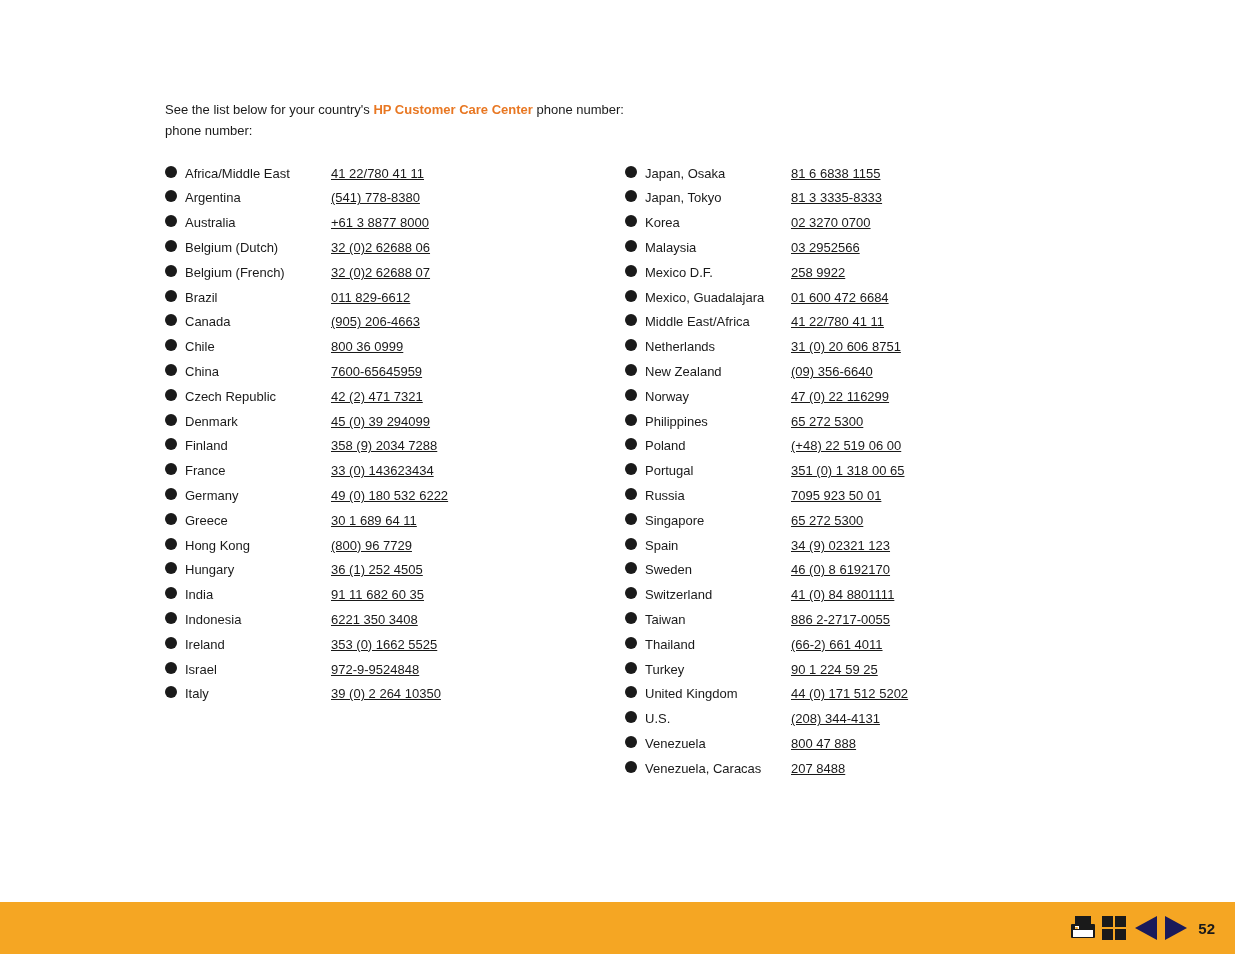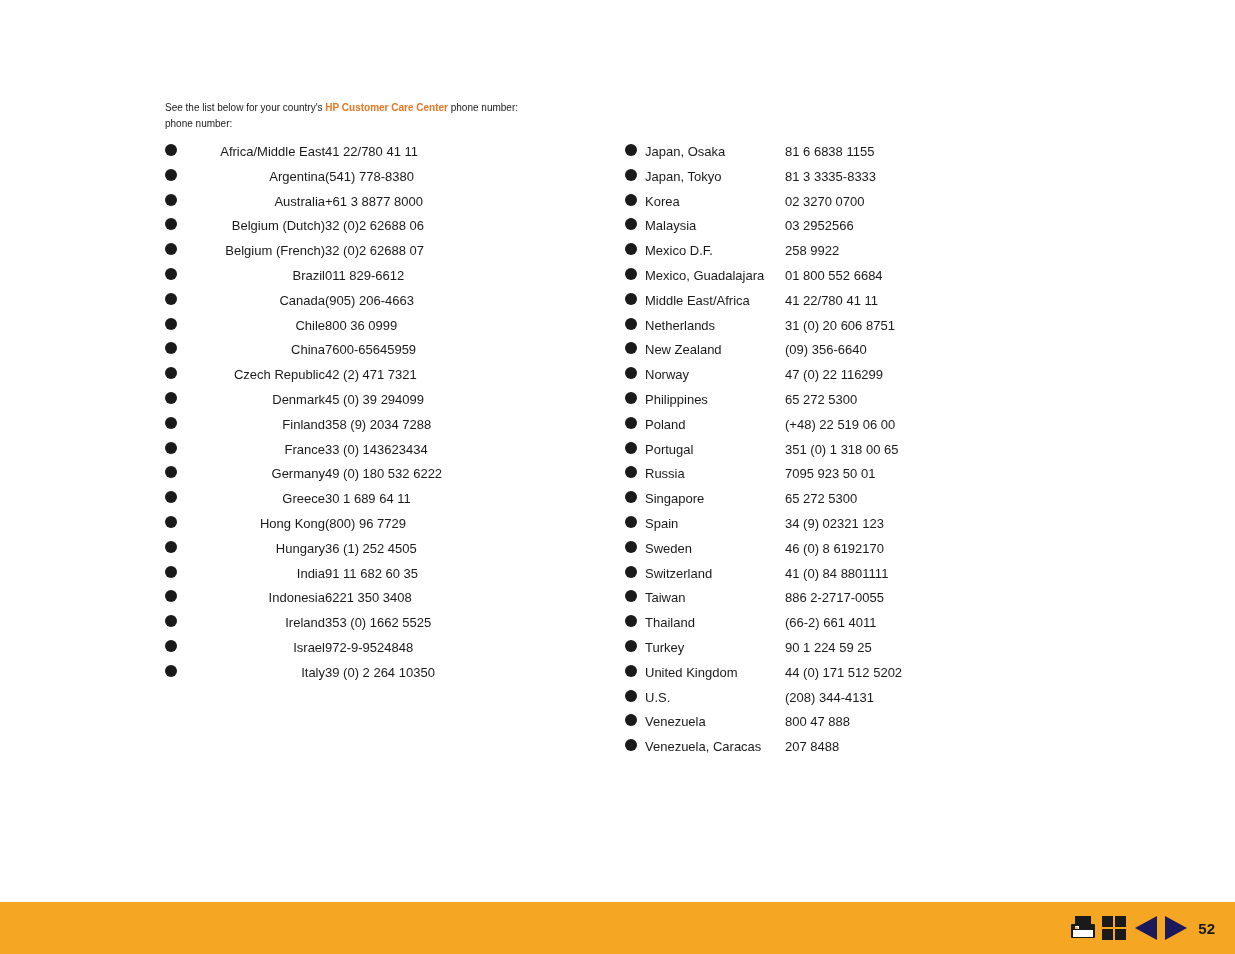--- a/index.html
+++ b/index.html
@@ -20,36 +20,35 @@
       position: relative;
     }
     .content {
       flex: 1;
       padding: 100px 165px 40px 165px;
       font-size: 13px;
       color: #1a1a1a;
       line-height: 1.6;
     }
     .intro-text {
-      margin-bottom: 10px;
-      font-size: 10px;
+      margin-bottom: 22px;
+      font-size: 13px;
       color: #1a1a1a;
     }
     .intro-text .highlight {
       color: #e87722;
       font-weight: bold;
     }
     .columns-wrapper {
       display: flex;
       gap: 0;
     }
     .left-column {
       width: 420px;
       flex-shrink: 0;
-      text-align: right;
     }
     .right-column {
       flex: 1;
       padding-left: 40px;
     }
     .entry {
       display: flex;
       align-items: baseline;
       margin-bottom: 4px;
       font-size: 13px;
@@ -63,21 +62,22 @@
       margin-right: 8px;
       margin-top: 2px;
       align-self: flex-start;
     }
     .country {
       min-width: 140px;
       color: #1a1a1a;
     }
     .phone {
       color: #1a1a1a;
-      margin-left: 0;
+      margin-left: 6px;
+      text-decoration: underline;
     }
     .footer-bar {
       background: #f5a623;
       height: 52px;
       display: flex;
       align-items: center;
       justify-content: flex-end;
       padding: 0 20px;
     }
     .footer-icon {
@@ -251,21 +251,21 @@
       <span class="phone">03 2952566</span>
     </div>
           <div class="entry">
       <span class="bullet"></span>
       <span class="country">Mexico D.F.</span>
       <span class="phone">258 9922</span>
     </div>
           <div class="entry">
       <span class="bullet"></span>
       <span class="country">Mexico, Guadalajara</span>
-      <span class="phone">01 800 552 6684</span>
+      <span class="phone">01 600 472 6684</span>
     </div>
           <div class="entry">
       <span class="bullet"></span>
       <span class="country">Middle East/Africa</span>
       <span class="phone">41 22/780 41 11</span>
     </div>
           <div class="entry">
       <span class="bullet"></span>
       <span class="country">Netherlands</span>
       <span class="phone">31 (0) 20 606 8751</span>

